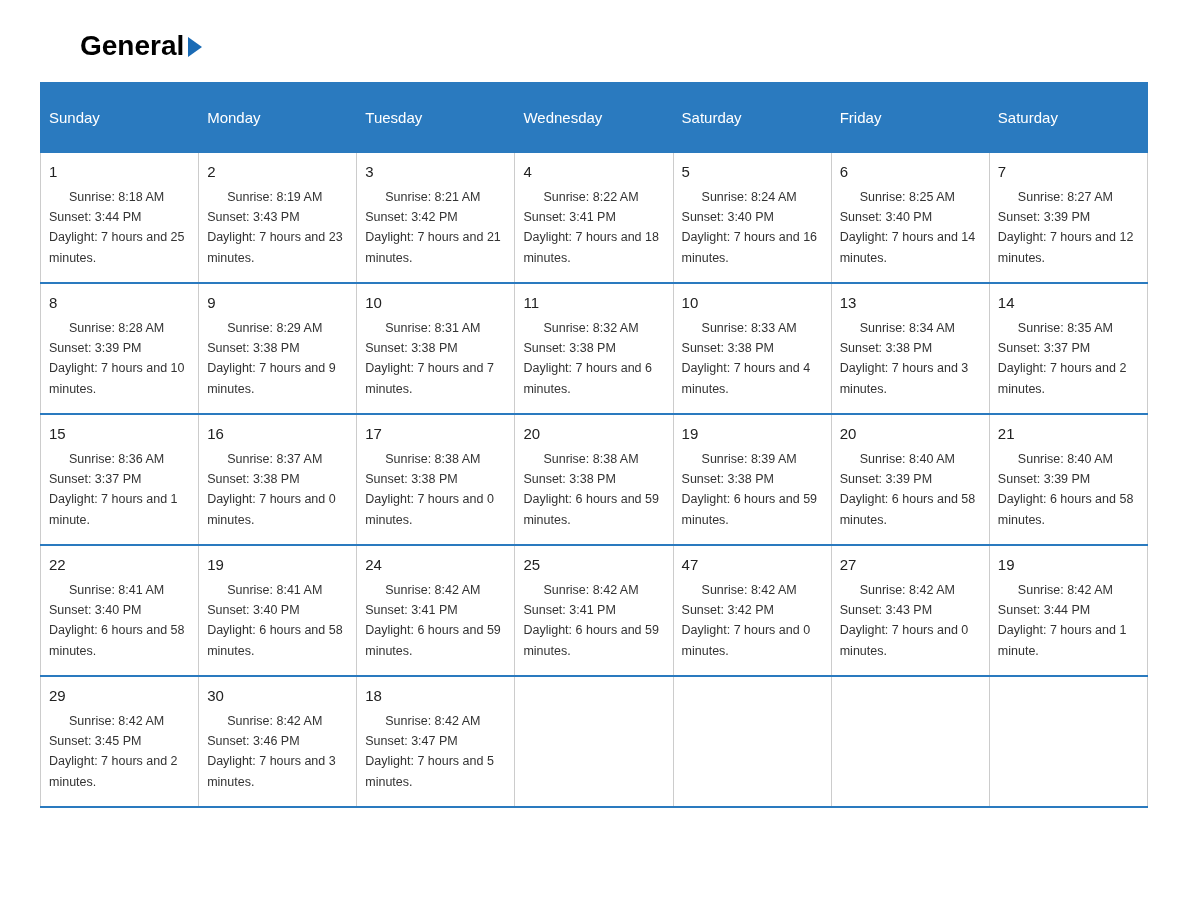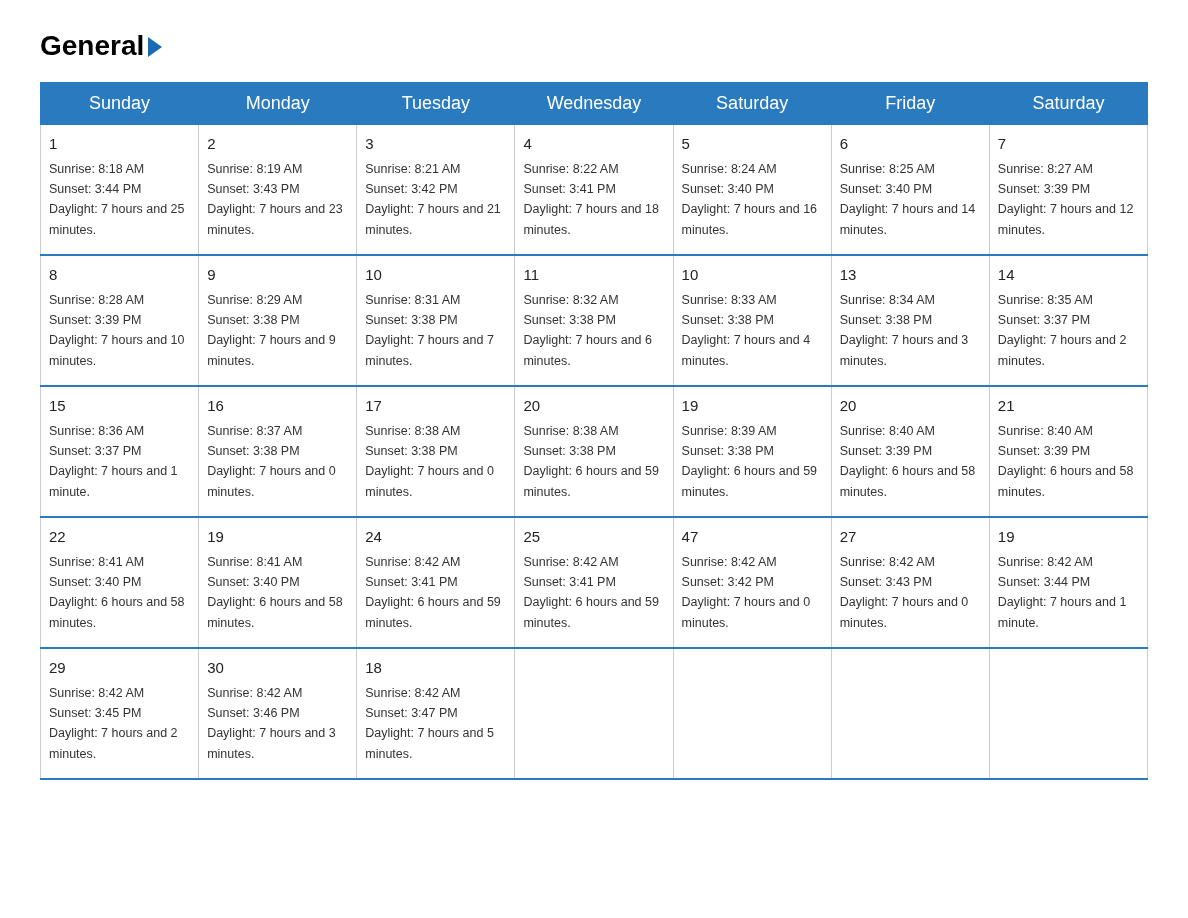--- a/index.html
+++ b/index.html
@@ -20,20 +20,21 @@
       display: flex;
       flex-direction: column;
       align-items: flex-start;
     }
     .logo-general {
       font-size: 28px;
       font-weight: bold;
       color: #000;
       display: flex;
       align-items: center;
+      margin-left: 40px;
     }
     .logo-blue {
       color: #1a6bb5;
       font-size: 28px;
       font-weight: bold;
     }
     .logo-arrow {
       width: 0;
       height: 0;
       border-left: 14px solid #1a6bb5;
@@ -60,24 +61,24 @@
     table {
       width: 100%;
       border-collapse: collapse;
       font-size: 13.5px;
     }
     thead tr {
       background-color: #2a7abf;
     }
     thead th {
       color: #fff;
-      padding: 10px 8px;
-      text-align: center;
+      padding: 26px 8px;
+      text-align: left;
       font-weight: normal;
-      font-size: 18px;
+      font-size: 15px;
       border: 1px solid #2a7abf;
     }
     tbody tr {
       border-bottom: 2px solid #2a7abf;
     }
     tbody td {
       vertical-align: top;
       padding: 8px 8px 14px 8px;
       border-left: 1px solid #ccc;
       border-right: 1px solid #ccc;
@@ -88,20 +89,21 @@
     .day-number {
       font-size: 15px;
       font-weight: normal;
       display: block;
       margin-bottom: 3px;
     }
     .day-info {
       font-size: 12.5px;
       color: #333;
       line-height: 1.55;
+      margin-left: 20px;
     }
     .empty-cell {
       background: #fff;
     }
   </style>
 </head>
 <body>
 
 <div class="header">
   <div class="logo">

